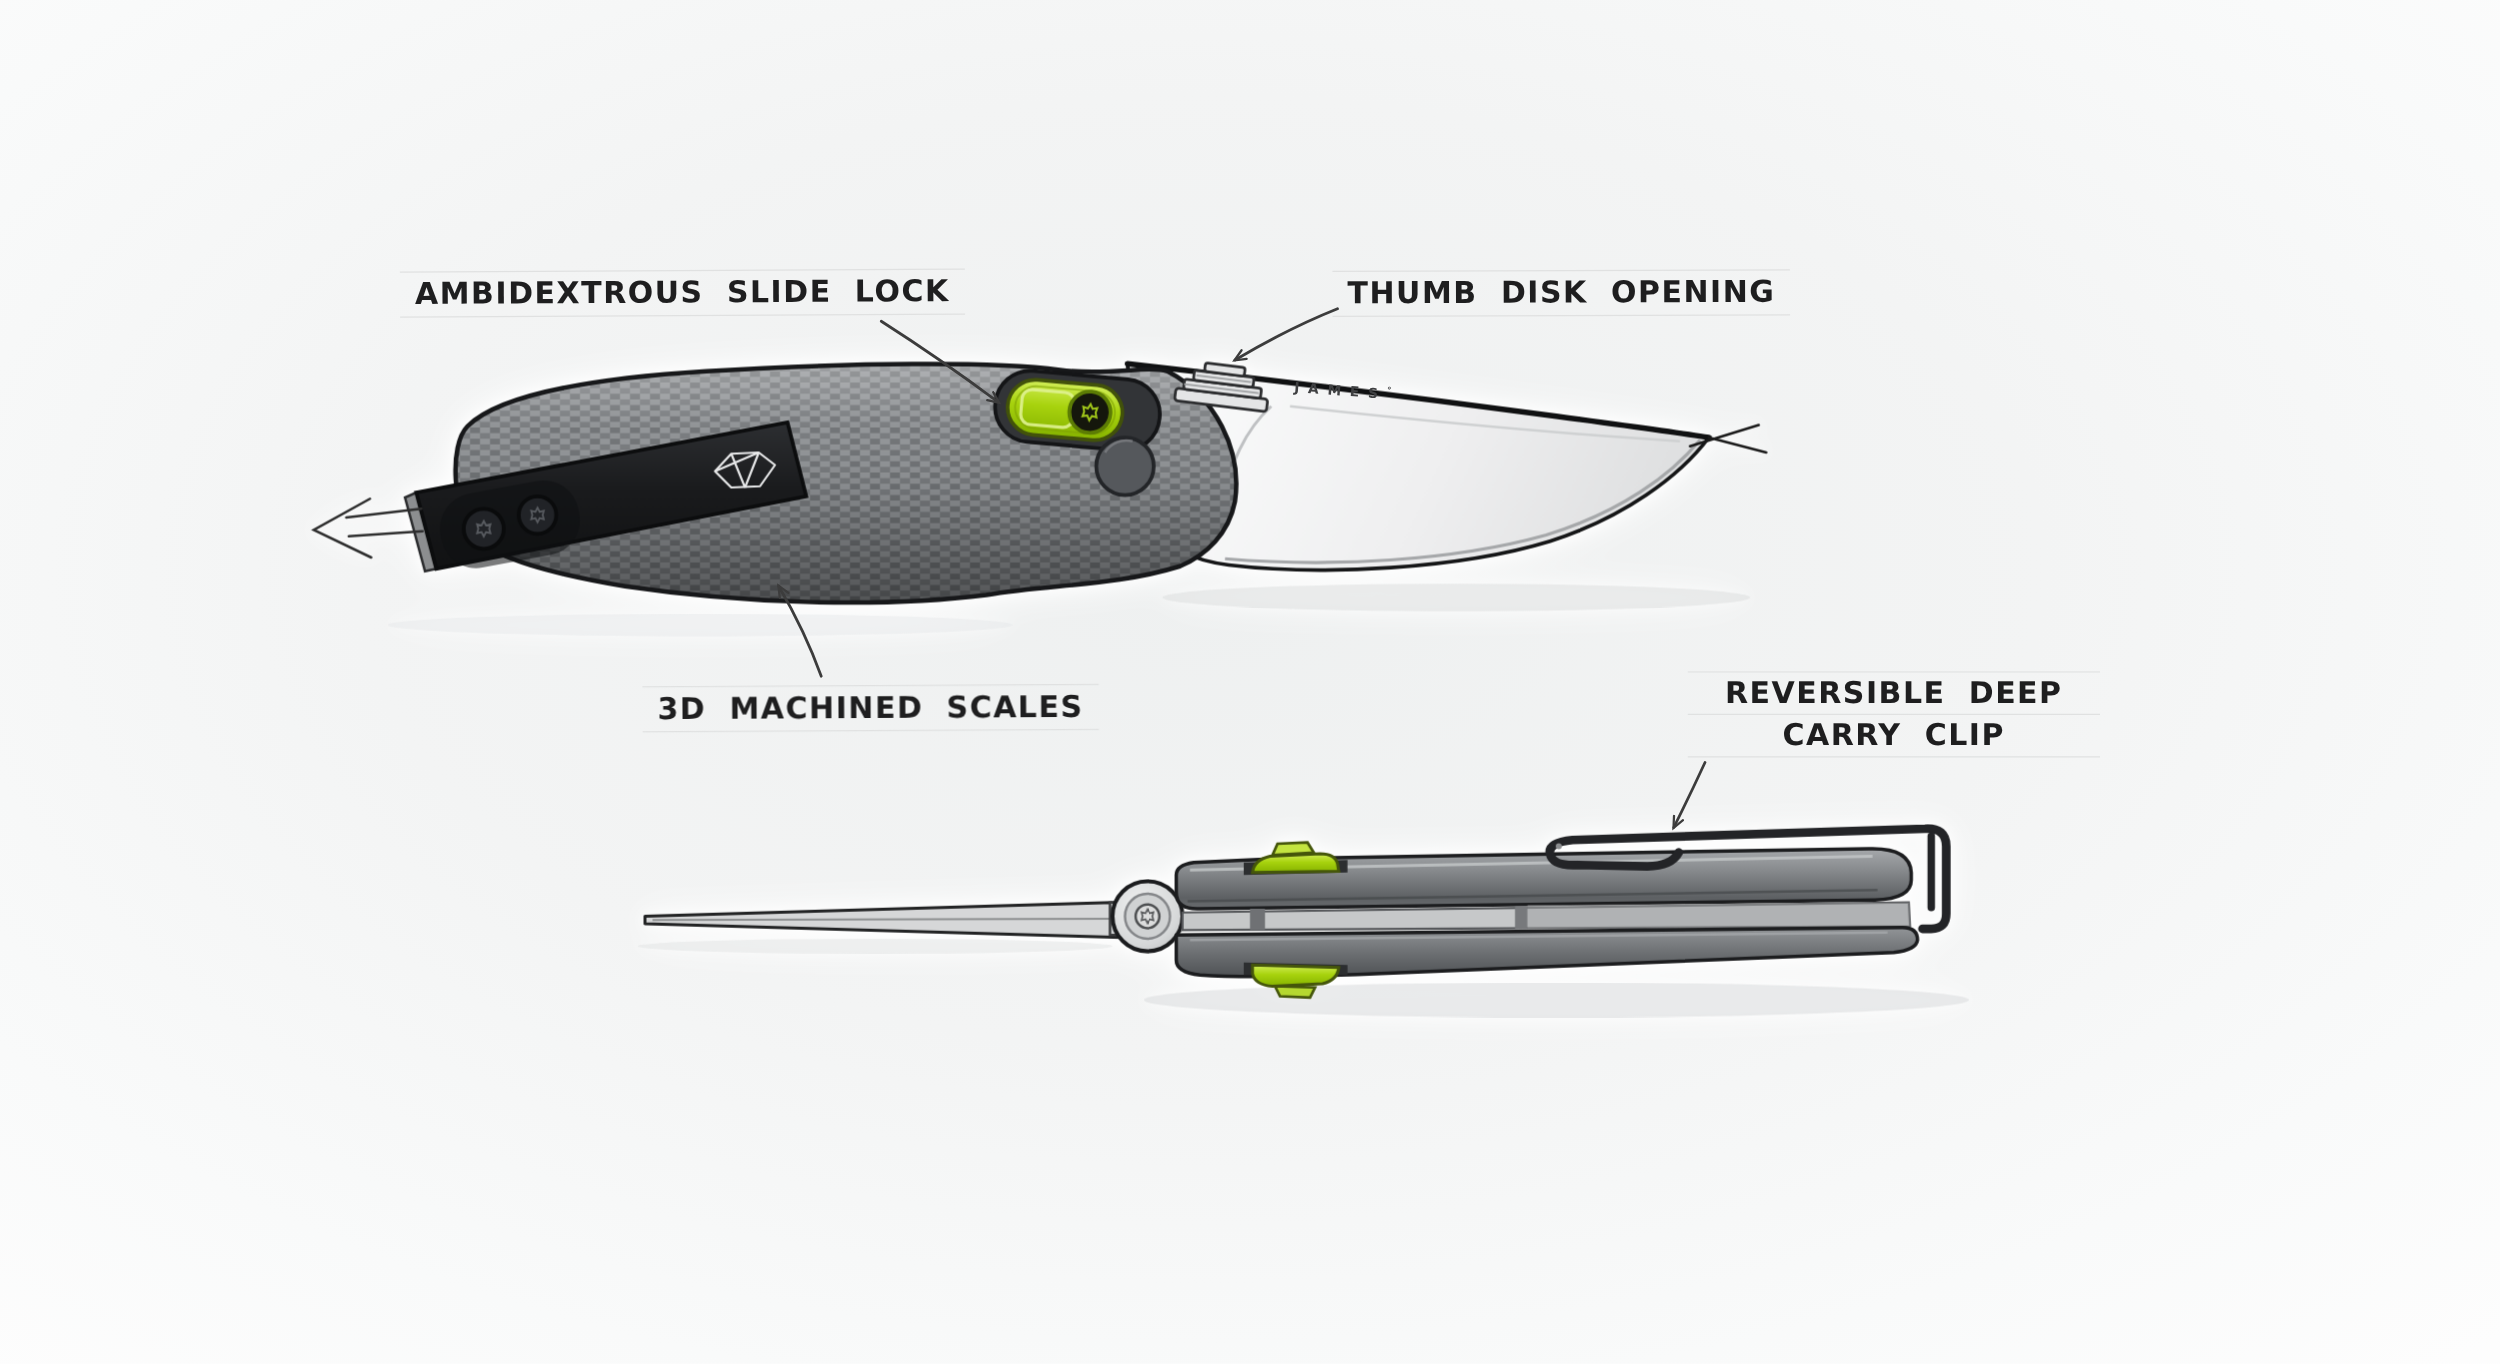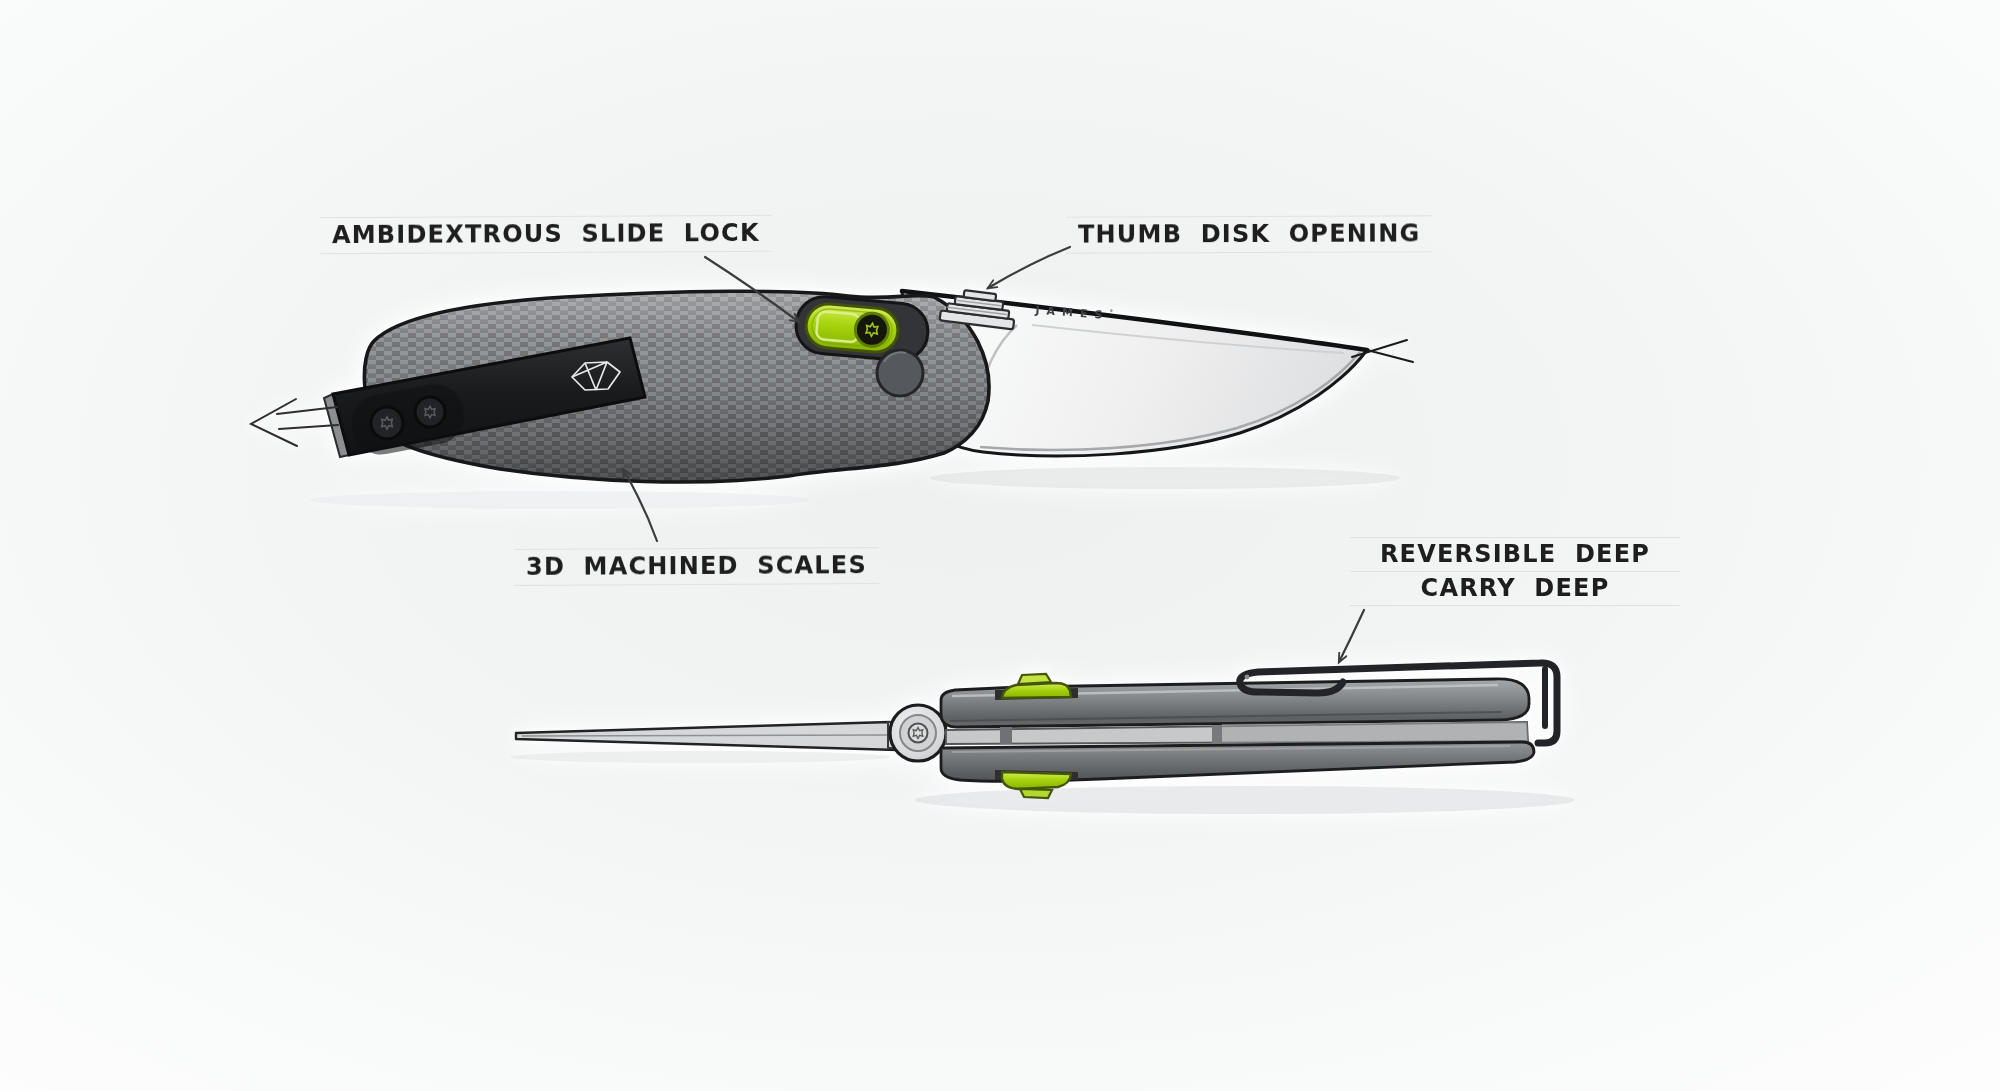--- a/index.html
+++ b/index.html
@@ -227,20 +227,20 @@
 <div class="callout" id="lbl-thumbdisk">
   <span>THUMB DISK OPENING</span>
 </div>
 
 <div class="callout" id="lbl-scales">
   <span>3D MACHINED SCALES</span>
 </div>
 
 <div class="callout two-line" id="lbl-clip">
   <div class="row">REVERSIBLE DEEP</div>
-  <div class="row">CARRY DEEP</div>
+  <div class="row">CARRY CLIP</div>
 </div>
 
 <div class="engraving">
   <span>JAMES</span><sup>°</sup>
 </div>
 
 </div>
 
 </body></html>

